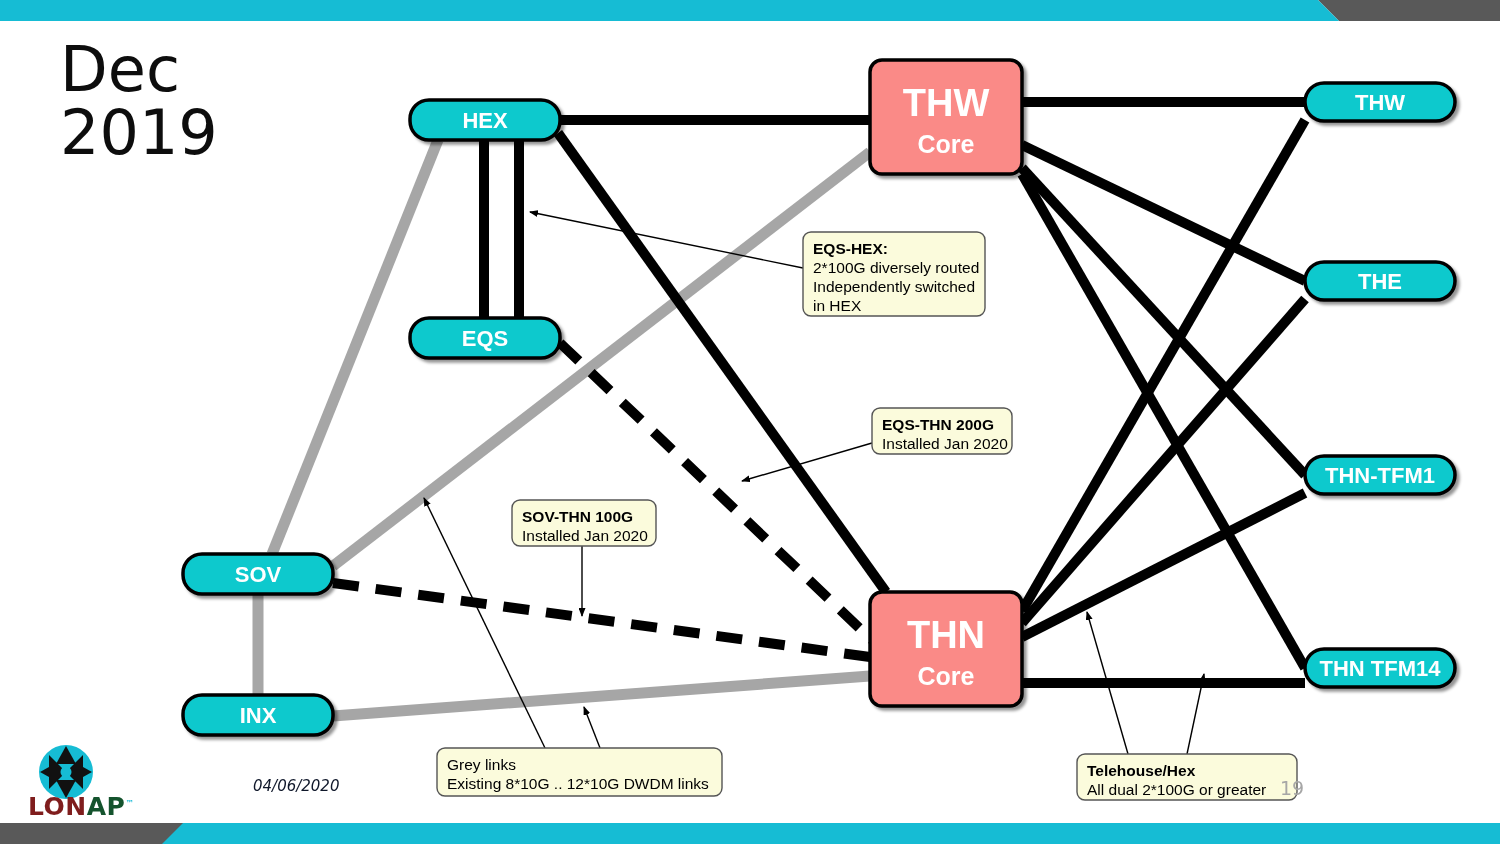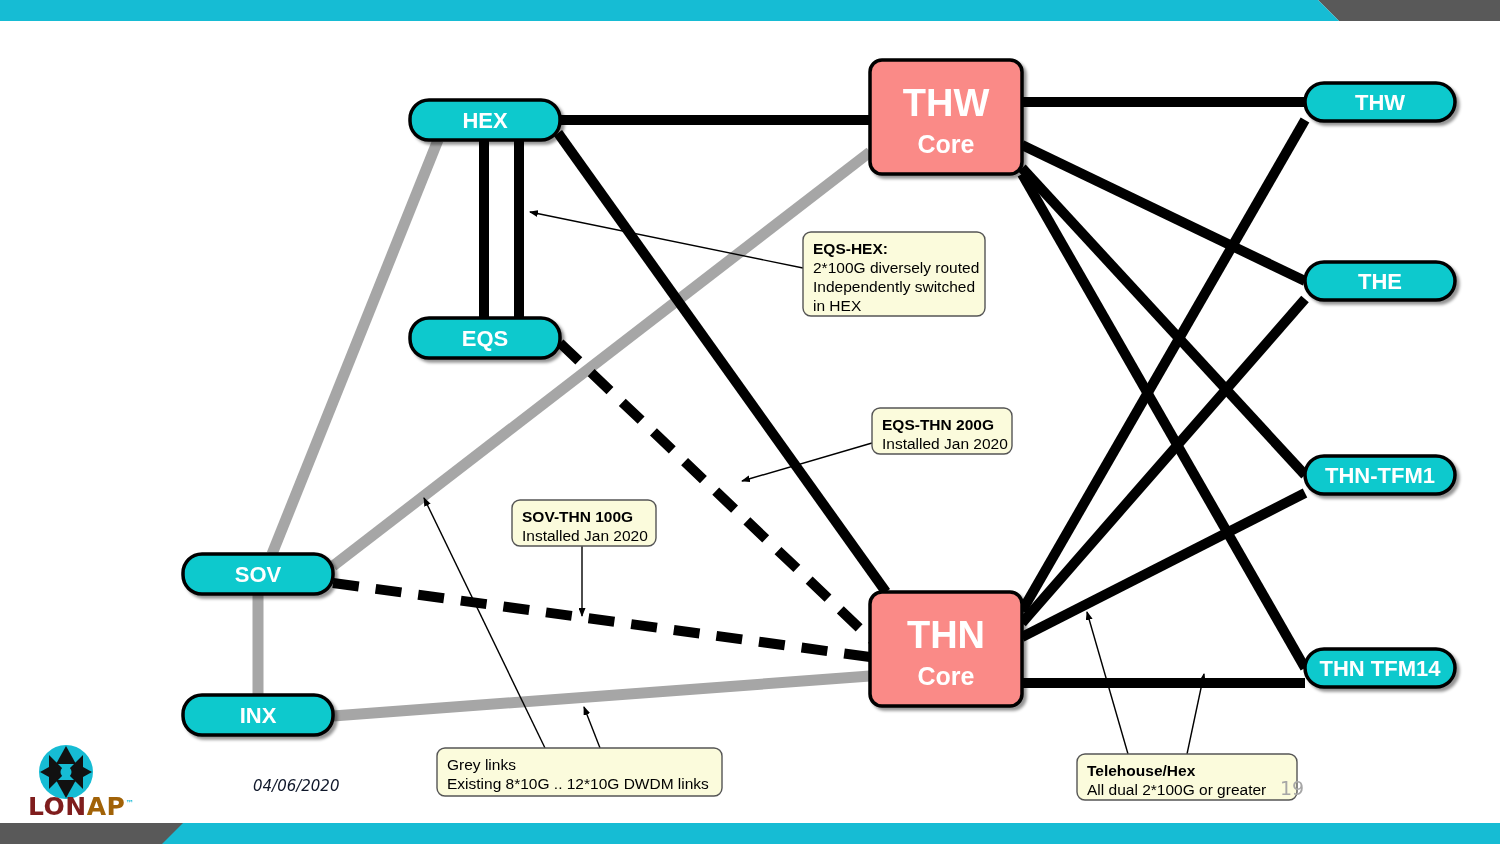--- a/index.html
+++ b/index.html
@@ -56,21 +56,21 @@
   .logo-text {
     position: absolute;
     left: 18px;
     top: 54px;
     font-size: 25px;
     font-weight: 700;
     letter-spacing: 0.5px;
     font-family: "DejaVu Sans", sans-serif;
   }
   .logo-text .lon { color: #7f1d1d; }
-  .logo-text .ap  { color: #a16207; }
+  .logo-text .ap  { color: #14532d; }
   .logo-tm {
     font-size: 8px;
     vertical-align: super;
     color: #16b9d6;
   }
 </style>
 </head>
 <body>
 
 <div id="slide">
@@ -202,20 +202,22 @@
       <polygon points="38,2 48,20 28,20" fill="#111"></polygon>
       <polygon points="38,54 48,36 28,36" fill="#111"></polygon>
       <polygon points="12,28 30,18 30,38" fill="#111"></polygon>
       <polygon points="64,28 46,18 46,38" fill="#111"></polygon>
       <polygon points="21,11 38,28 21,45" fill="#111"></polygon>
       <polygon points="55,11 38,28 55,45" fill="#111"></polygon>
       <circle cx="38" cy="28" r="5.5" fill="#16bcd4"></circle>
     </g>
   </svg>
 
+  <div class="slide-title">Dec
+2019</div>
   <div class="footer-date">04/06/2020</div>
   <div class="footer-page">19</div>
 
   <div class="logo-text" style="left:28px;top:792px;">
     <span class="lon">LON</span><span class="ap">AP</span><span class="logo-tm">™</span>
   </div>
 
 </div>
 
 </body></html>

